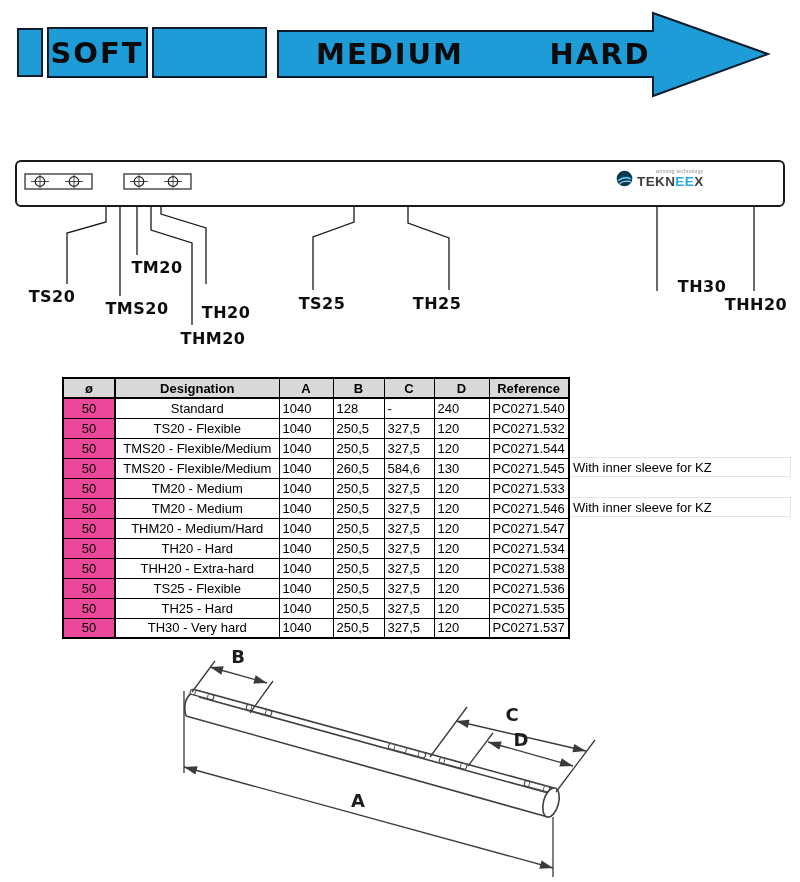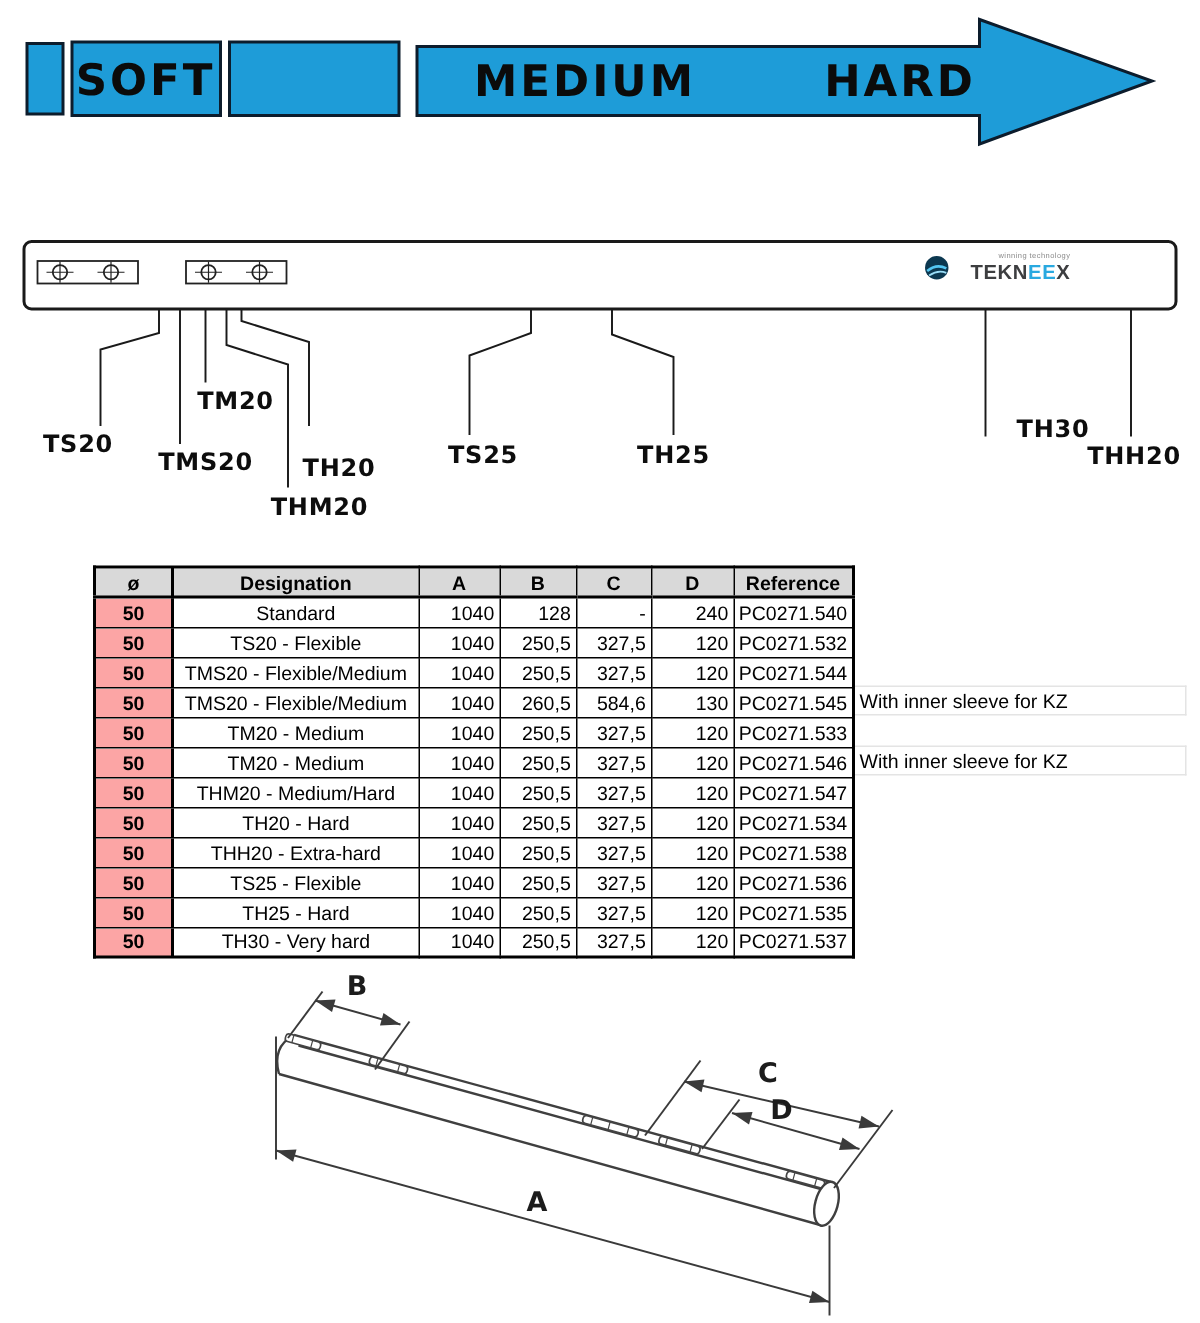--- a/index.html
+++ b/index.html
@@ -6,40 +6,40 @@
   #page {
     position:relative; width:800px; height:882px; background:#ffffff;
     font-family:"Liberation Sans",sans-serif; overflow:hidden; color:#000;
   }
   
   #banner-svg { position:absolute; left:0; top:0; }
   .banner-word { font-family:"DejaVu Sans",sans-serif; font-weight:bold; font-size:29px; letter-spacing:2px; fill:#0b0b0b; }
   
   #bar-svg { position:absolute; left:0; top:150px; }
   #logo {
-    position:absolute; left:616px; top:169px; display:flex; align-items:center; gap:14px;
+    position:absolute; left:616px; top:169px; display:flex; align-items:center; gap:4px;
   }
   #logo .word { font-weight:bold; font-size:13.5px; letter-spacing:.4px; line-height:13px; white-space:nowrap; }
   #logo .tagline { font-size:5px; color:#8a8a8a; text-align:right; letter-spacing:.3px; line-height:5px; margin-bottom:1px; }
   .lg-dark { color:#3d3e40; }
   .lg-blue { color:#29A9E0; }
   .callout {
     position:absolute; transform:translate(-50%,-50%); white-space:nowrap;
     font-family:"DejaVu Sans",sans-serif; font-weight:bold; font-size:16px; color:#0d0d0d; letter-spacing:.5px;
   }
   
   #spec-table { position:absolute; left:62px; top:377px; border-collapse:collapse; border:2px solid #000; table-layout:fixed; }
   #spec-table th, #spec-table td {
     border:1px solid #000; height:20px; box-sizing:border-box;
     font-size:13px; padding:0 3px; line-height:17px; overflow:hidden; white-space:nowrap;
   }
   #spec-table th { background:#d9d9d9; font-weight:bold; text-align:center; border-bottom:2px solid #000; }
-  #spec-table td.col-dia { background:#fca5a5; font-weight:bold; text-align:center; border-right:2px solid #000; }
+  #spec-table td.col-dia { background:#ec4899; font-weight:normal; text-align:center; border-right:2px solid #000; }
   #spec-table th.col-dia { border-right:2px solid #000; }
-  #spec-table td.num { text-align:right; }
+  #spec-table td.num { text-align:left; }
   #spec-table td.txt { text-align:center; }
   .note-cell {
     position:absolute; left:570px; width:221px; height:20px; line-height:20px;
     font-size:13px; padding-left:3px; box-sizing:border-box; white-space:nowrap;
     border-top:1px solid #e4e4e4; border-bottom:1px solid #e4e4e4; border-right:1px solid #e4e4e4;
   }
   
   #drawing-svg { position:absolute; left:140px; top:645px; }
   .dim-label { font-family:"DejaVu Sans",sans-serif; font-weight:bold; font-size:18px; fill:#1c1c1c; text-anchor:middle; }
 </style>
@@ -99,21 +99,21 @@
     </div>
   </div>
 
   <div id="callouts">
       <div class="callout" style="left: 52px; top: 296px;">TS20</div>
       <div class="callout" style="left: 137px; top: 308px;">TMS20</div>
       <div class="callout" style="left: 157px; top: 267px;">TM20</div>
       <div class="callout" style="left: 196px; top: 338px; margin-left: 17px;">THM20</div>
       <div class="callout" style="left: 226px; top: 312px;">TH20</div>
       <div class="callout" style="left: 322px; top: 303px;">TS25</div>
-      <div class="callout" style="left: 449px; top: 303px;">TH25</div>
+      <div class="callout" style="left: 437px; top: 303px;">TH25</div>
       <div class="callout" style="left: 659px; top: 286px; margin-left: 43px;">TH30</div>
       <div class="callout" style="left: 756px; top: 304px;">THH20</div>
     </div>
 
   <table id="spec-table">
     <colgroup>
       <col style="width:52px">
         <col style="width:164px">
         <col style="width:54px">
       <col style="width:51px">

